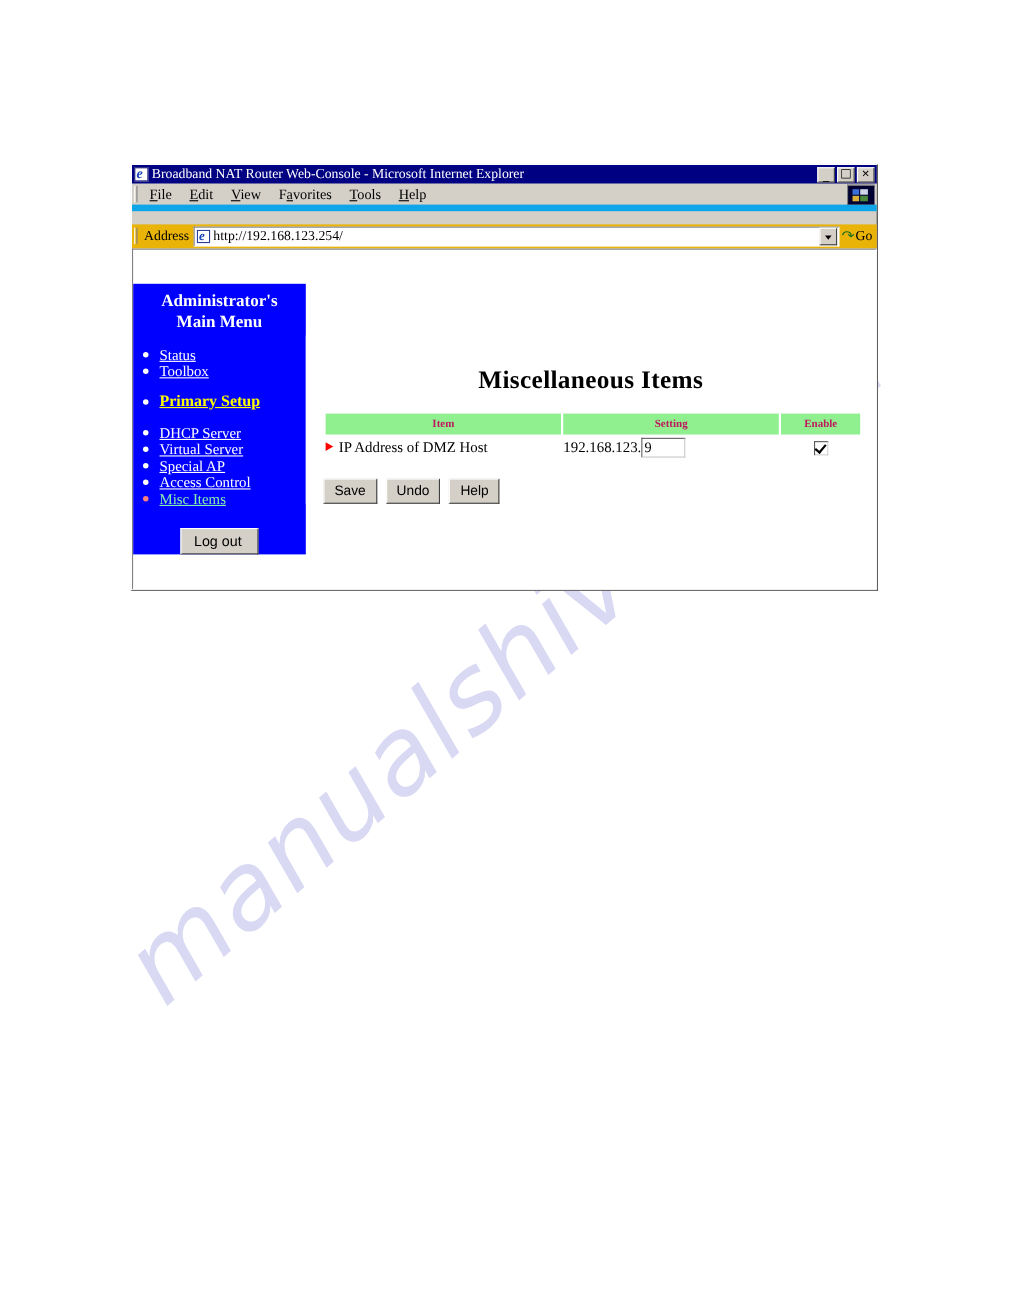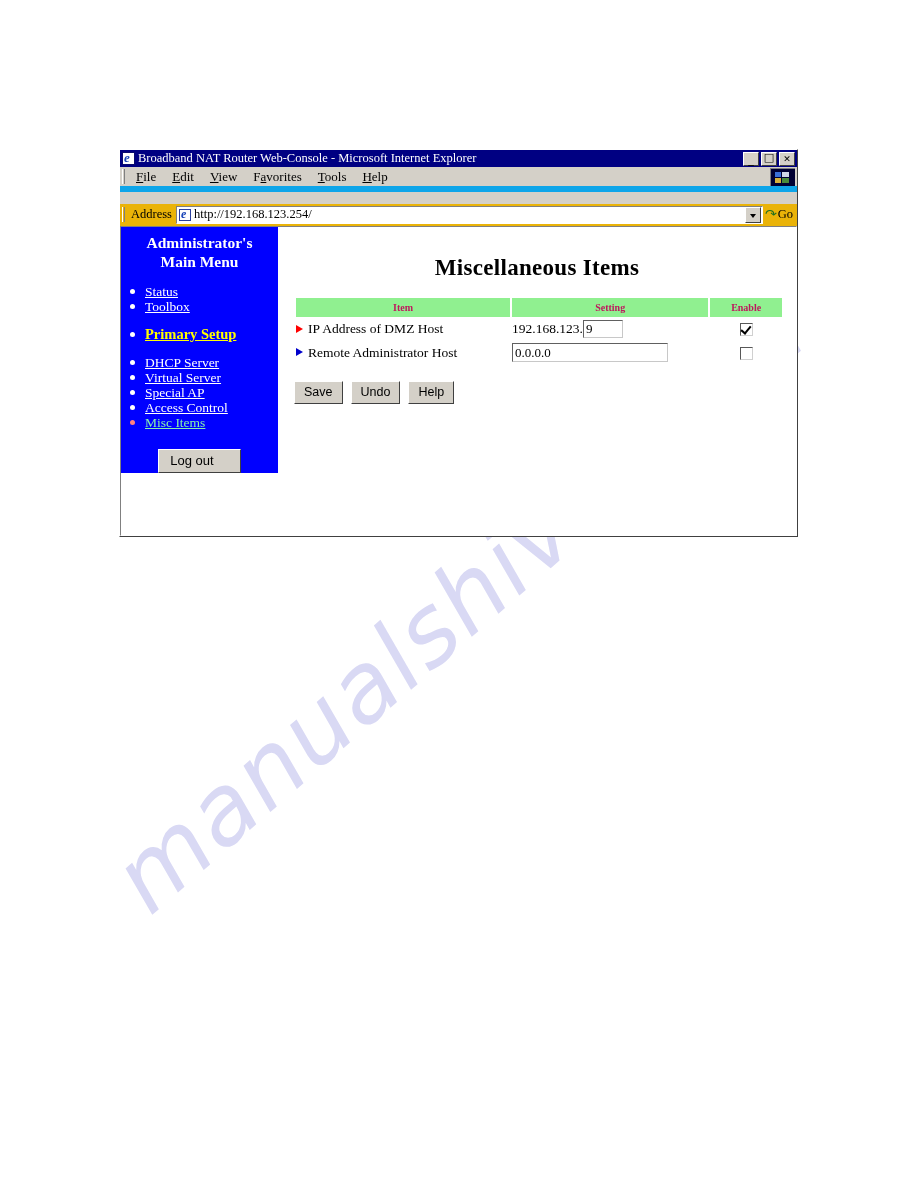--- a/index.html
+++ b/index.html
@@ -302,21 +302,21 @@
     font-family: "Liberation Serif", serif;
     font-size: 15px;
     color: #2a2a2a;
     letter-spacing: 0.2px;
     white-space: nowrap;
   }
 
   .page-body {
     flex: 1 1 auto;
     display: flex;
-    align-items: flex-start;
+    align-items: center;
     min-height: 0;
   }
 
   
   .sidebar {
     width: 157px;
     background: #0000ff;
     flex: 0 0 auto;
     padding-top: 6px;
     box-sizing: border-box;
@@ -375,21 +375,21 @@
   .logout-btn {
     background: #d4d0c8;
     border-top: 1px solid #ffffff;
     border-left: 1px solid #ffffff;
     border-right: 1px solid #404040;
     border-bottom: 1px solid #404040;
     box-sizing: border-box;
     font-family: "Liberation Sans", sans-serif;
     font-size: 13px;
     color: #000000;
-    padding: 3px 26px 4px 11px;
+    padding: 3px 14px 4px 11px;
   }
 
   
   .content {
     flex: 1 1 auto;
     background: #ffffff;
     padding: 24px 14px 0 14px;
     box-sizing: border-box;
     min-width: 0;
   }
@@ -638,31 +638,20 @@
             <td class="cell-item">
               <span class="tri"></span><span>IP Address of DMZ Host</span>
             </td>
             <td class="cell-setting">
               <span class="ip-prefix">192.168.123.</span><input class="text-input inp-dmz" value="9" style="">
             </td>
             <td class="cell-enable">
               <span class="cbox checked"></span>
             </td>
           </tr>
-          <tr>
-            <td class="cell-item">
-              <span class="tri blue"></span><span>Remote Administrator Host</span>
-            </td>
-            <td class="cell-setting">
-              <input class="text-input inp-remote" value="0.0.0.0" style="">
-            </td>
-            <td class="cell-enable">
-              <span class="cbox"></span>
-            </td>
-          </tr>
         </tbody>
           </table>
 
         <div class="btn-row">
           <button class="form-btn">Save</button>
           <button class="form-btn">Undo</button>
           <button class="form-btn">Help</button>
         </div>
       </div>
 

